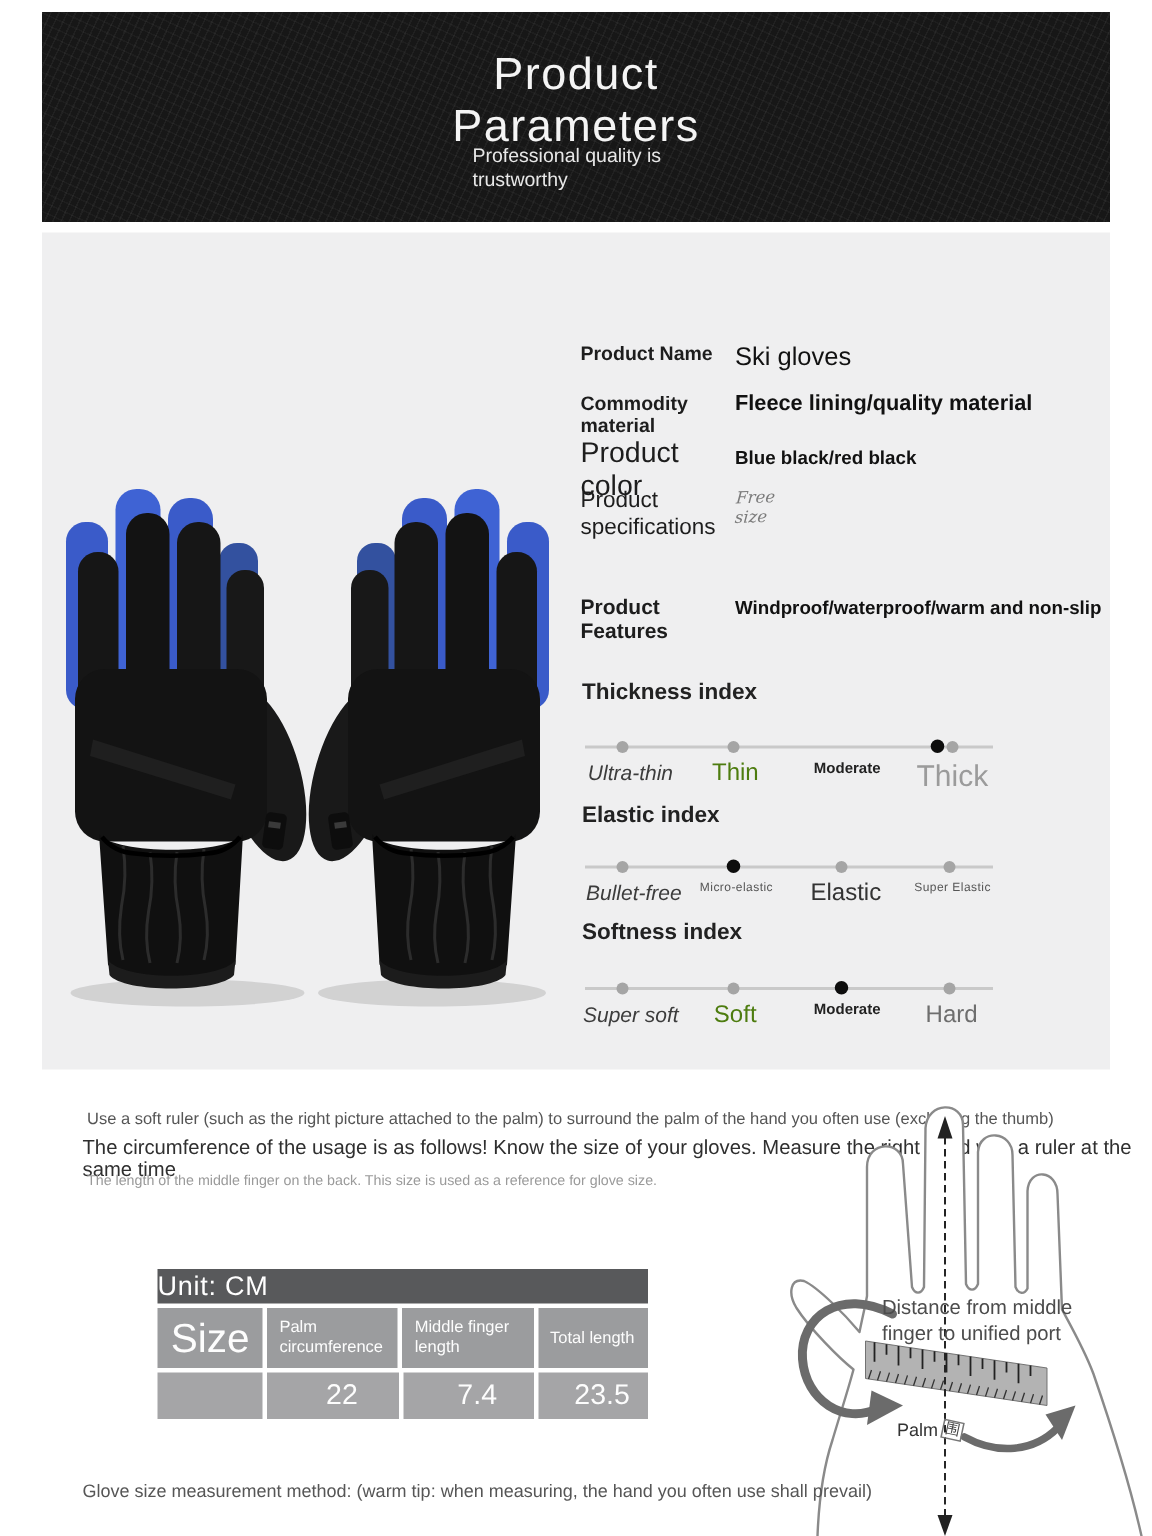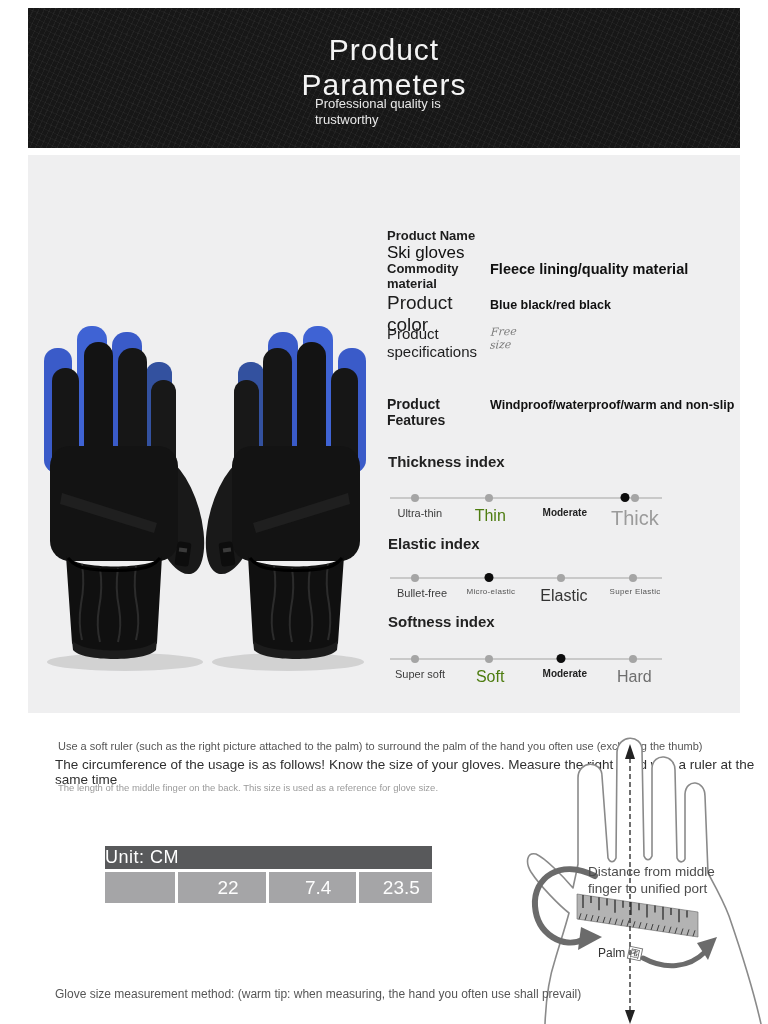--- a/index.html
+++ b/index.html
@@ -24,41 +24,41 @@
   .banner-sub {
     position:absolute; left:287px; top:88px; width:160px;
     color:#e8e8e8; font-size:13px; line-height:16px; font-weight:400;
   }
   
   .params { position:absolute; left:28px; top:155px; width:712px; height:558px; background:#efeff0; }
   .gloves-svg { position:absolute; left:40px; top:310px; width:330px; height:370px; }
   .spec-row { position:absolute; display:flex; }
   .spec-label { width:103px; color:#1d1d1d; }
   .spec-value { color:#111; }
-  .r1 { left:387px; top:228px;flex-direction:column; } .r1 .spec-label { font-size:13px; font-weight:600; }
+  .r1 { left:387px; top:228px; } .r1 .spec-label { font-size:13px; font-weight:600; }
   .r1 .spec-value { font-size:17px; font-weight:500; }
   .r2 { left:387px; top:261px; } .r2 .spec-label { font-size:13px; font-weight:600; line-height:15px; width:103px; }
   .r2 .spec-value { font-size:14.5px; font-weight:600; }
   .r3 { left:387px; top:292px; } .r3 .spec-label { font-size:19px; font-weight:500; }
   .r3 .spec-value { font-size:12.5px; font-weight:600; margin-top:6px; }
   .r4 { left:387px; top:325px; } .r4 .spec-label { font-size:15px; font-weight:500; line-height:18px; width:103px; }
   .r4 .spec-value { font-size:11px; font-style:italic; color:#7b7b7b; width:38px; line-height:13px;
                     transform:rotate(-2deg) skewX(-6deg); font-family:"DejaVu Serif",serif; }
   .r5 { left:387px; top:396px; } .r5 .spec-label { font-size:14px; font-weight:600; }
   .r5 .spec-value { font-size:12.5px; font-weight:600; margin-top:2px; }
   
   .idx-title { position:absolute; left:388px; font-size:15px; font-weight:600; color:#222; }
   .t1 { top:453px; } .t2 { top:535px; } .t3 { top:613px; }
   .scale { position:absolute; left:390px; width:272px; height:46px; }
   .s1 { top:489px; } .s2 { top:569px; } .s3 { top:650px; }
   .scale-line { position:absolute; left:0; top:8px; width:272px; height:1.5px; background:#c9c9c9; }
   .dot { position:absolute; top:4.5px; width:8px; height:8px; border-radius:50%; background:#a5a5a5; transform:translateX(-50%); }
   .dot.black { background:#0d0d0d; width:9px; height:9px; top:4px; }
   .opt { position:absolute; top:18px; transform:translateX(-46%); white-space:nowrap; }
-  .opt-sm  { font-size:11px; color:#3c3c3c; }
+  .opt-sm  { font-size:14px; color:#3c3c3c;font-style:italic; }
   .opt-smb { font-size:10px; color:#222; font-weight:700; }
   .opt-xs  { font-size:8px;  color:#555; letter-spacing:.3px; }
   .opt-lg  { font-size:16px; color:#4d7c0f;text-align:right; }
   .opt-lgg { font-size:20px; color:#9b9b9b; }
   .opt-md  { font-size:16px; color:#333; }
   .opt-mdg { font-size:16px; color:#6e6e6e; }
   
   .note1 { position:absolute; left:58px; top:740px; font-size:11px; color:#555; }
   .note2 { position:absolute; left:55px; top:757px; font-size:13.5px; color:#2f2f2f; }
   .note3 { position:absolute; left:58px; top:782px; font-size:9.5px; color:#9a9a9a; }
@@ -193,20 +193,26 @@
     <span class="opt opt-smb" style="left:173px">Moderate</span>
     <span class="opt opt-mdg" style="left:243px">Hard</span>
   </div>
 
   <div class="note1">Use a soft ruler (such as the right picture attached to the palm) to surround the palm of the hand you often use (excluding the thumb)</div>
   <div class="note2">The circumference of the usage is as follows! Know the size of your gloves. Measure the right hand with a ruler at the same time</div>
   <div class="note3">The length of the middle finger on the back. This size is used as a reference for glove size.</div>
 
   <div class="size-table">
     <div class="unit-bar">Unit: CM</div>
+    <div class="trow hrow">
+      <div class="tcell c0">Size</div>
+      <div class="tcell c1">Palm circumference</div>
+      <div class="tcell c2">Middle finger length</div>
+      <div class="tcell c3">Total length</div>
+    </div>
     <div class="trow drow">
       <div class="tcell c0"></div>
       <div class="tcell c1">22</div>
       <div class="tcell c2">7.4</div>
       <div class="tcell c3">23.5</div>
     </div>
   </div>
 
   <svg class="hand-svg" viewBox="0 0 263 296">
 

